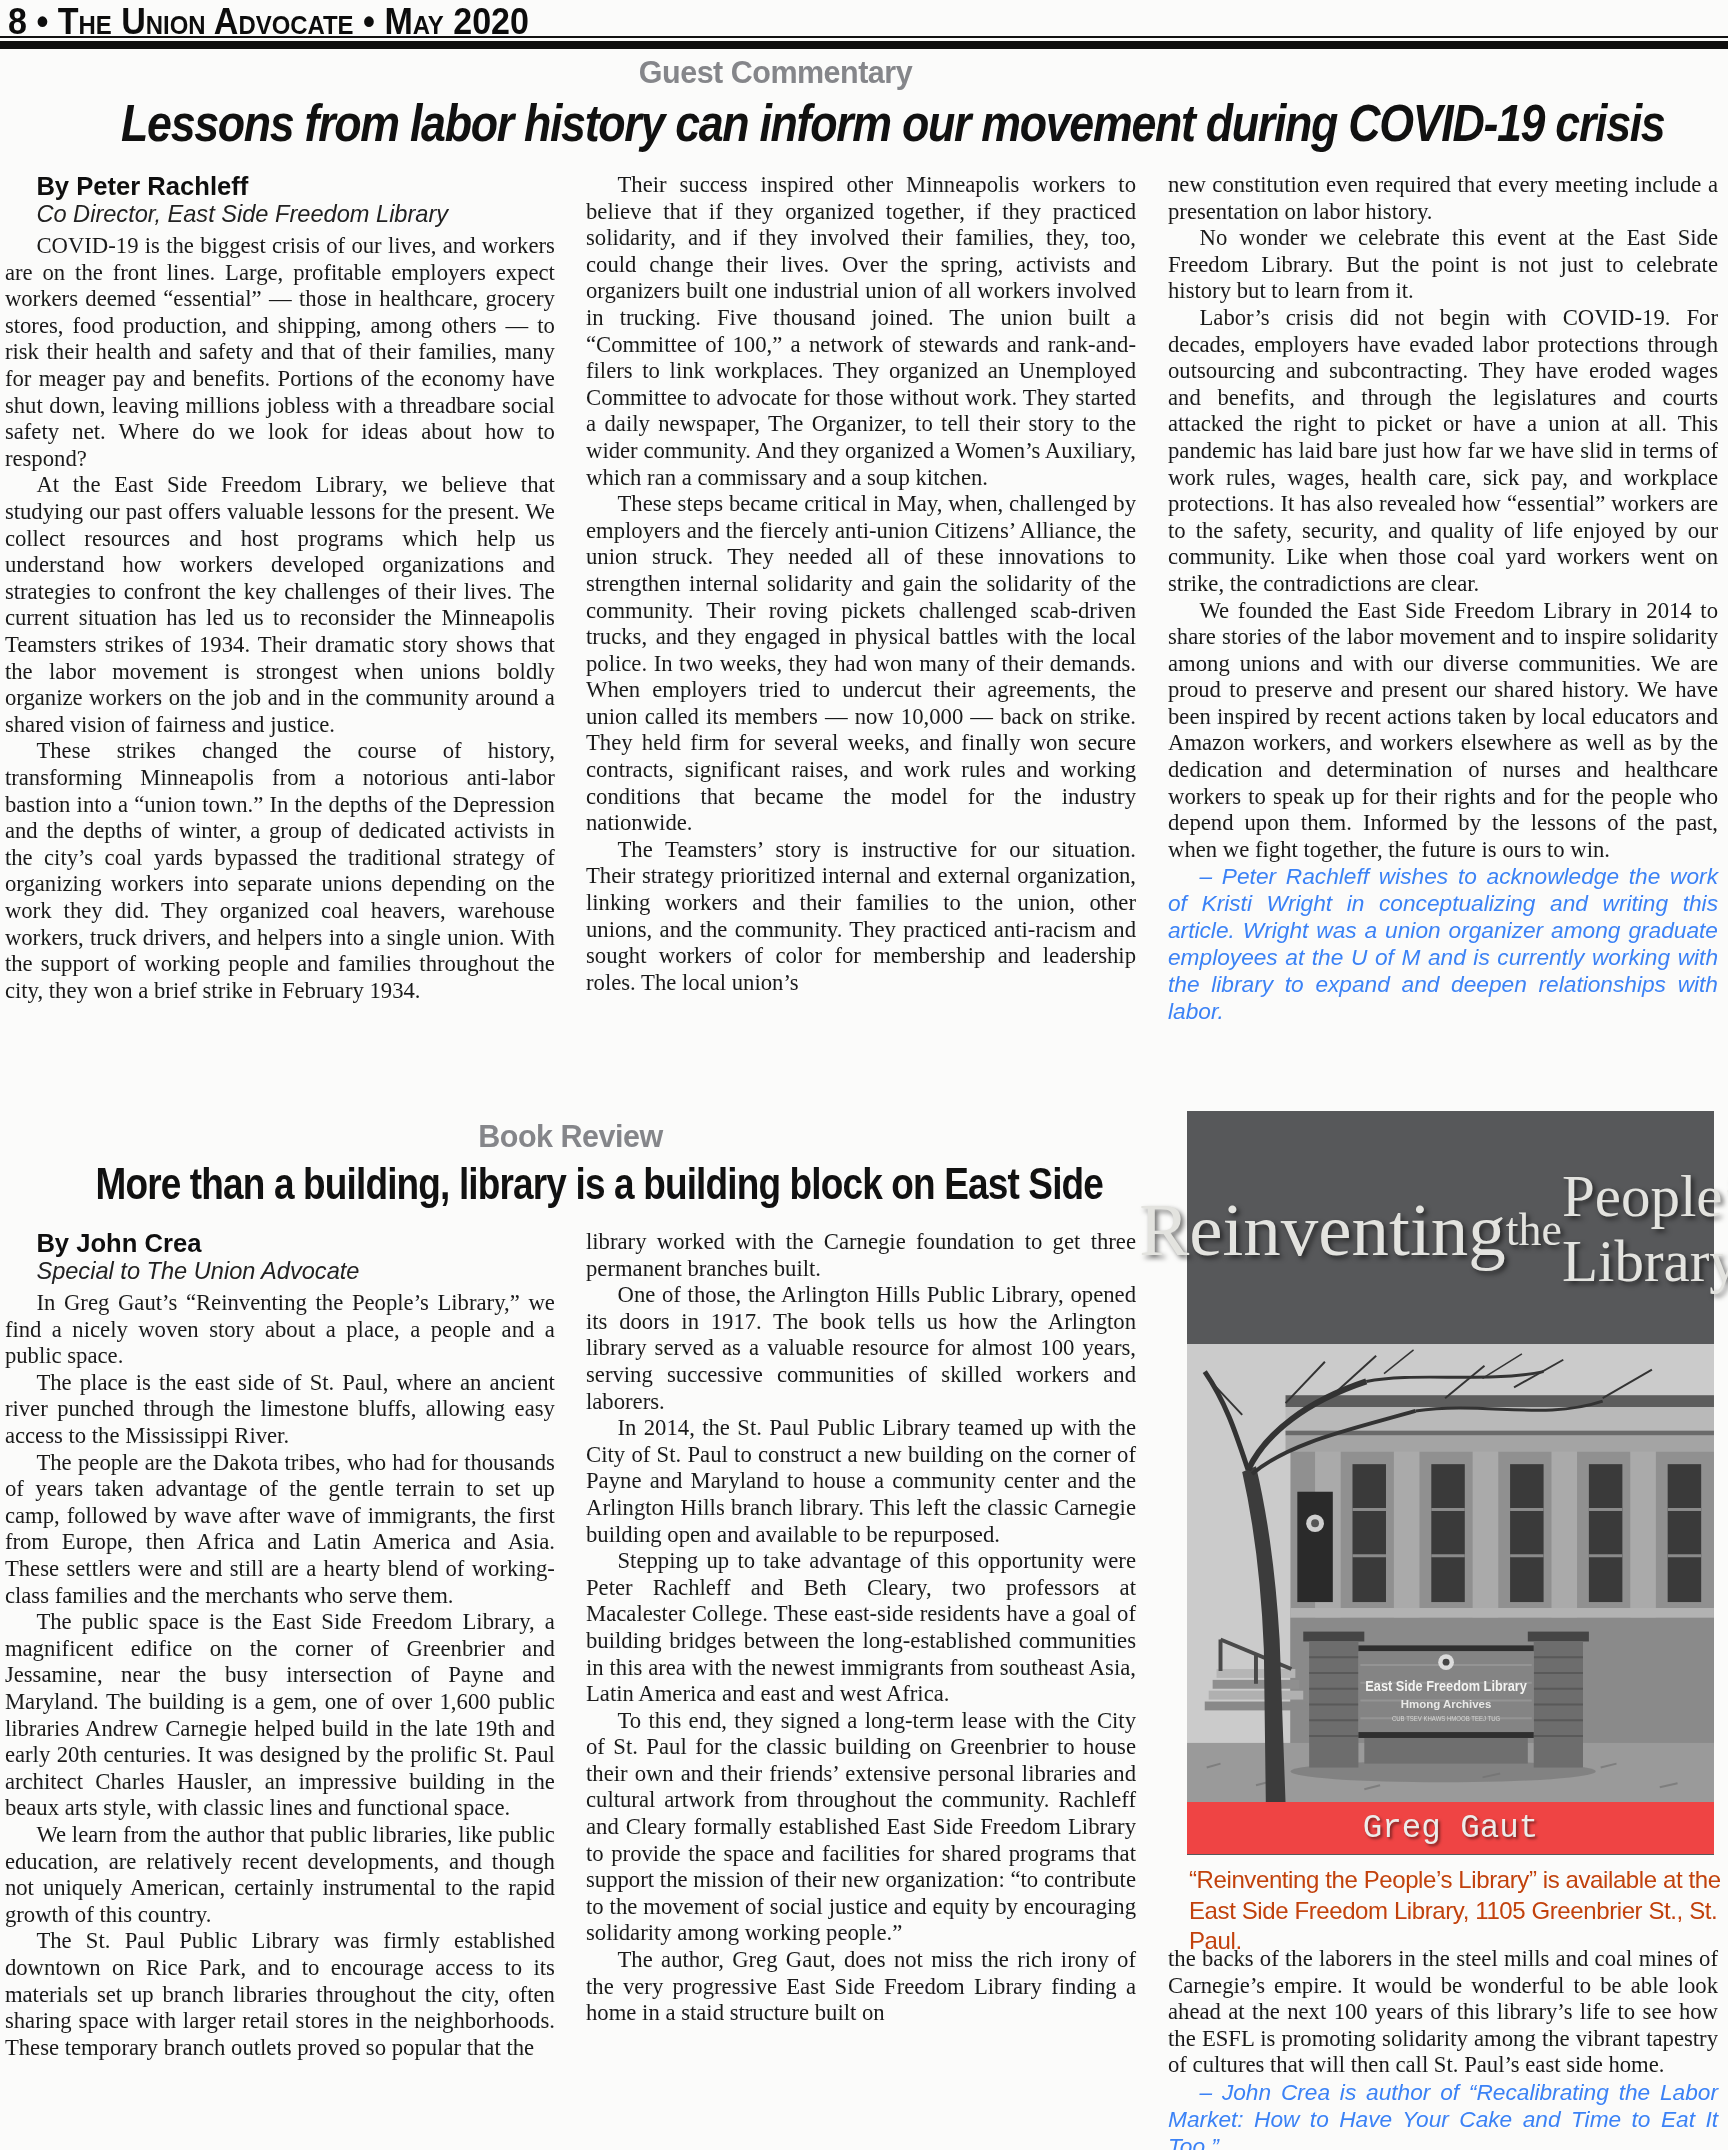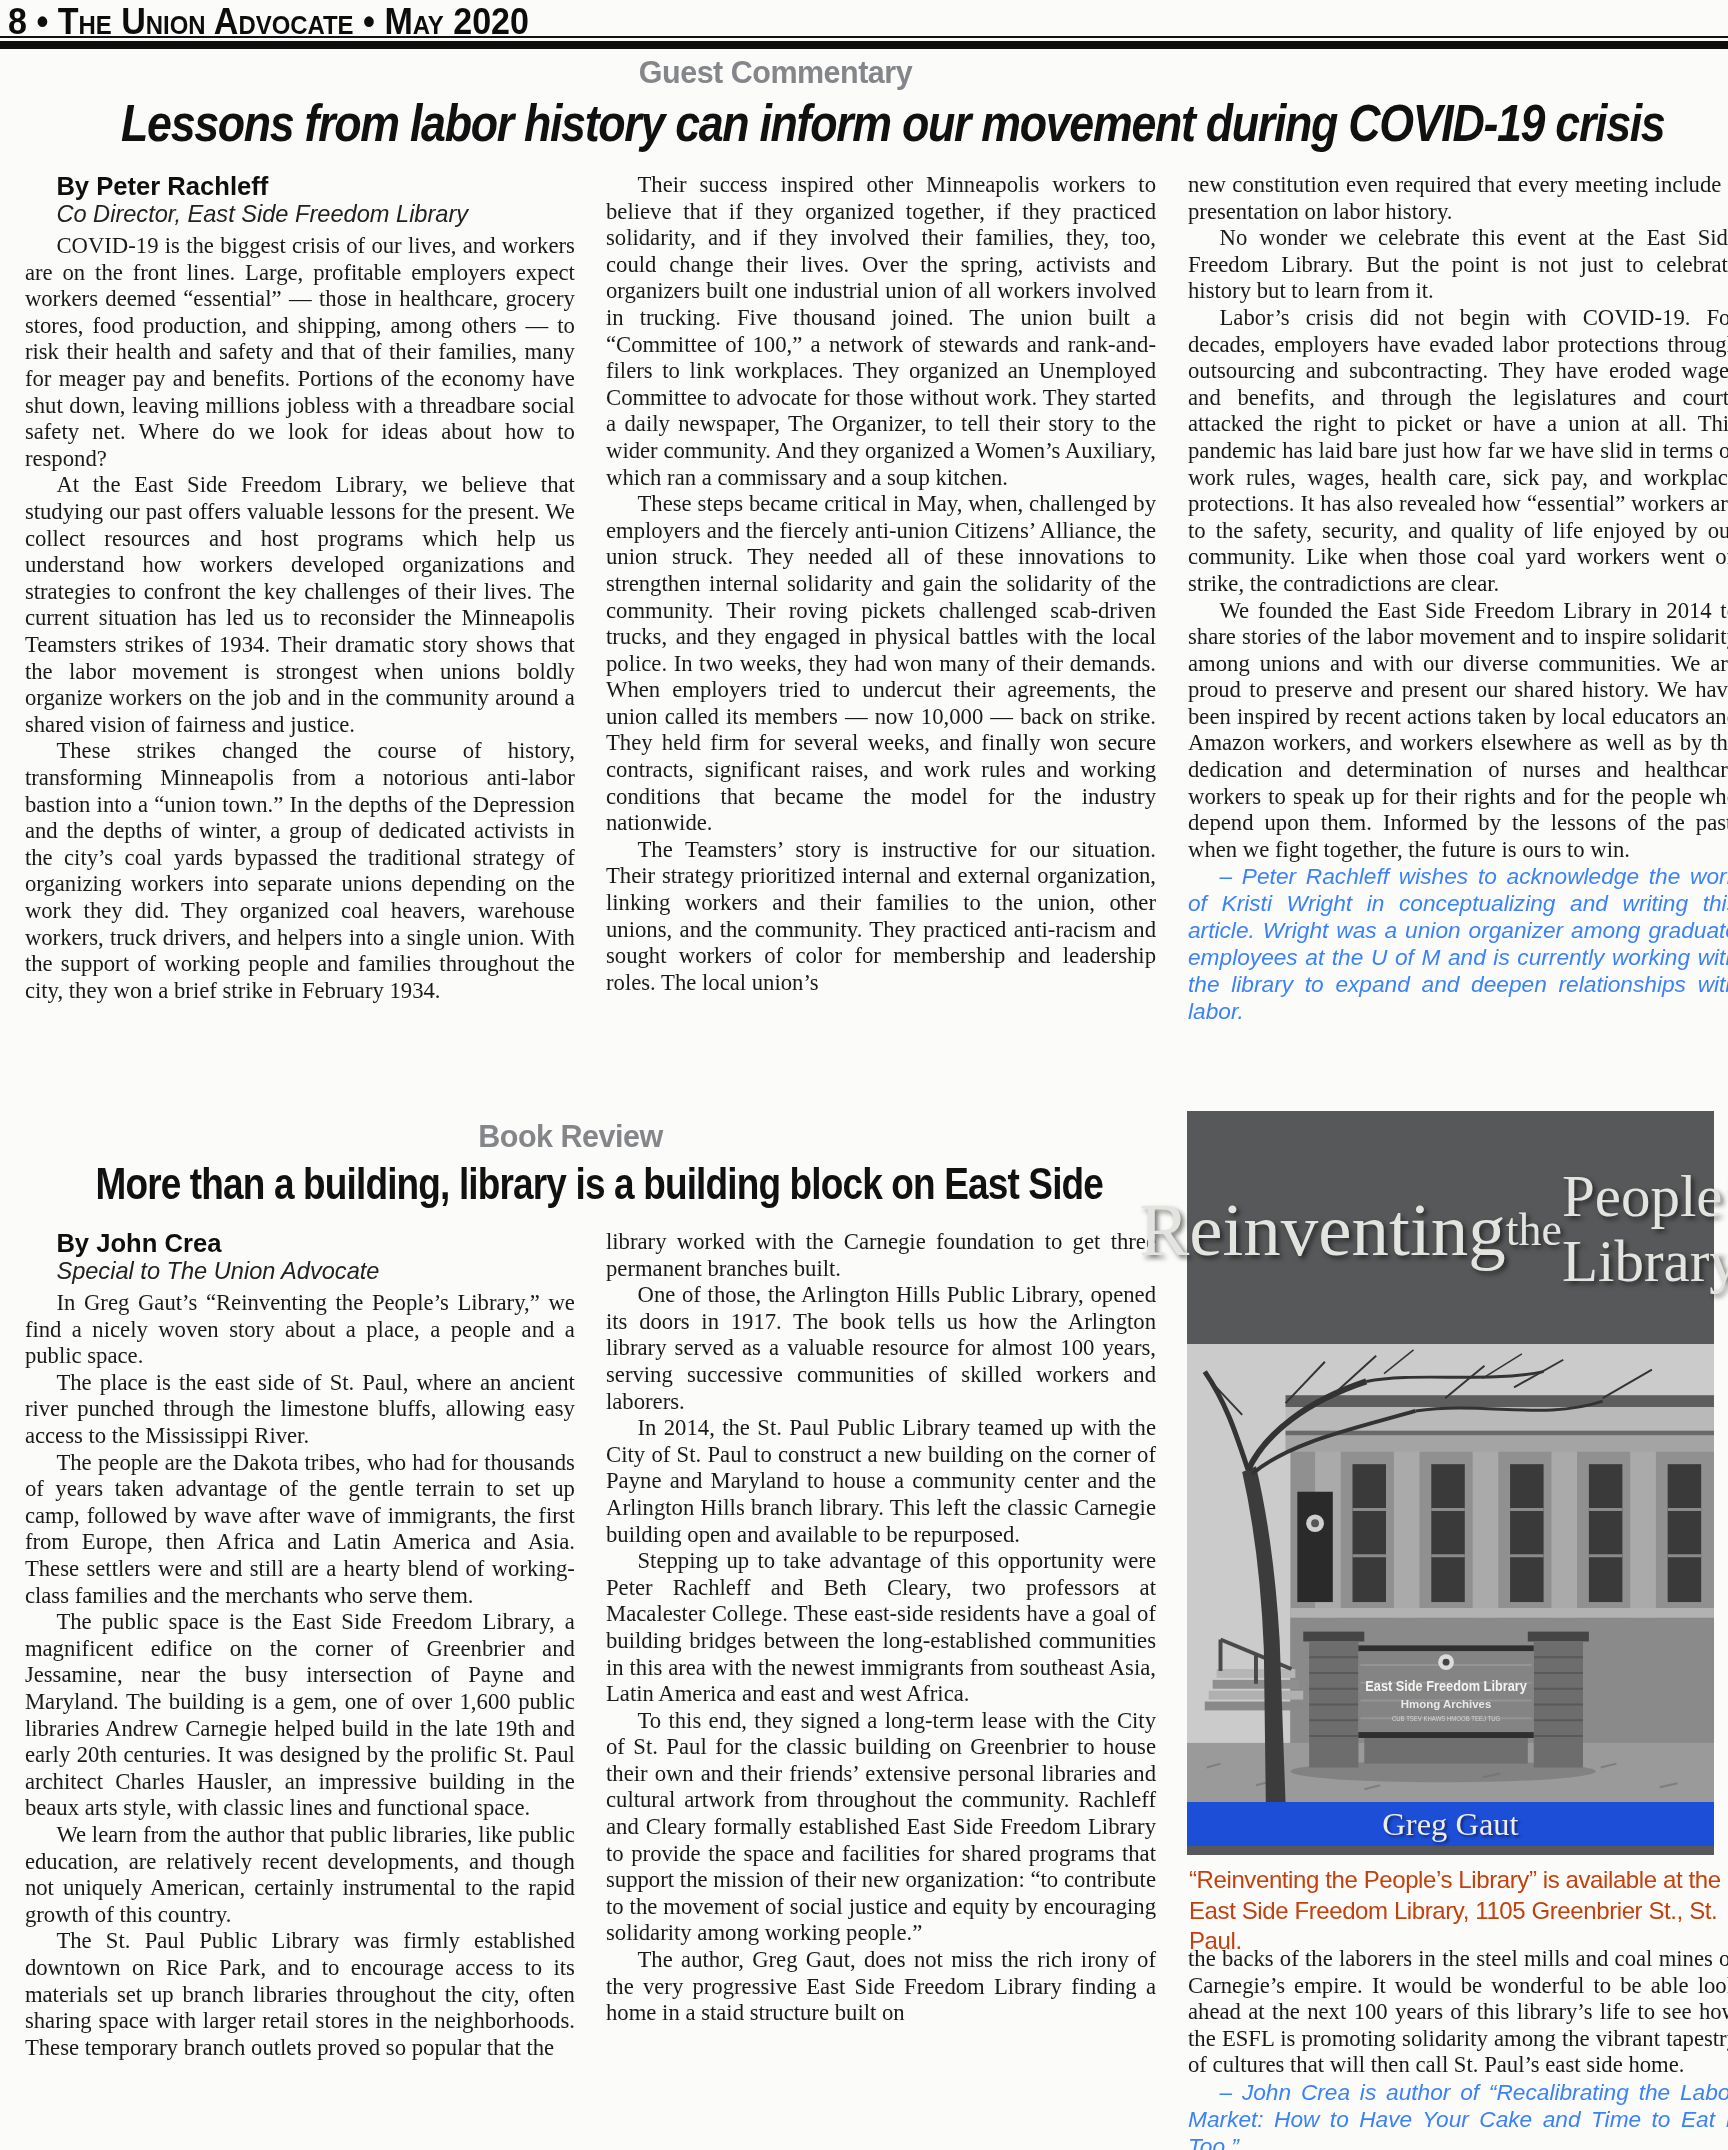--- a/index.html
+++ b/index.html
@@ -43,21 +43,21 @@
   }
   .br-headline {
     left:4.9px; top:1158px; width:1131px;
     font-size:44px; line-height:51px;
     letter-spacing:-1px; transform:scaleX(0.84); transform-origin:center;
   }
 
   
   .col {
     position:absolute; width:550px;
-    font-size:22.7px; line-height:26.6px; text-align:justify;margin-left:20px;
+    font-size:22.7px; line-height:26.6px; text-align:justify;
   }
   .col p { margin:0; text-indent:31.5px; }
   .col p.noindent { text-indent:0; }
   .art1-col1 { left:4.9px;    top:172px; }
   .art1-col2 { left:586px;  top:172px; }
   .art1-col3 { left:1168px; top:172px; }
   .br-col1   { left:4.9px;    top:1229px; }
   .br-col2   { left:586px;  top:1229px; }
   .br-col3   { left:1168px; top:1946px; }
 
@@ -87,23 +87,23 @@
     padding-top:3.9px;
     font-family:"Liberation Serif", serif; color:#e3e3df;
     text-shadow:3px 3px 4.9px rgba(0,0,0,0.55);
   }
   .cover-t1 { font-size:75px; line-height:77px; }
   .cover-t2 { font-size:46px; line-height:49px; }
   .cover-t3 { font-size:59px; line-height:65px; }
   .cover-photo { height:458px; background:#c9c9c9; overflow:hidden; }
   .cover-photo svg { display:block; }
   .cover-band-bottom {
-    height:44px; background:#1d4ed8;
+    height:52px; background:#ef4444;
     display:flex; align-items:center; justify-content:center;
-    font-family:Liberation Serif, serif; font-size:32.5px; color:#ececea;
+    font-family:Liberation Mono, monospace; font-size:32.5px; color:#ececea;
     text-shadow:2px 2px 3px rgba(0,0,0,0.5);
   }
 
   .caption {
     position:absolute; left:1189px; top:1865px; width:532px;
     font-family:"Liberation Sans", sans-serif;
     font-size:24px; line-height:30.5px; letter-spacing:-0.4px; color:#c2410c;
   }
 </style>
 </head>

